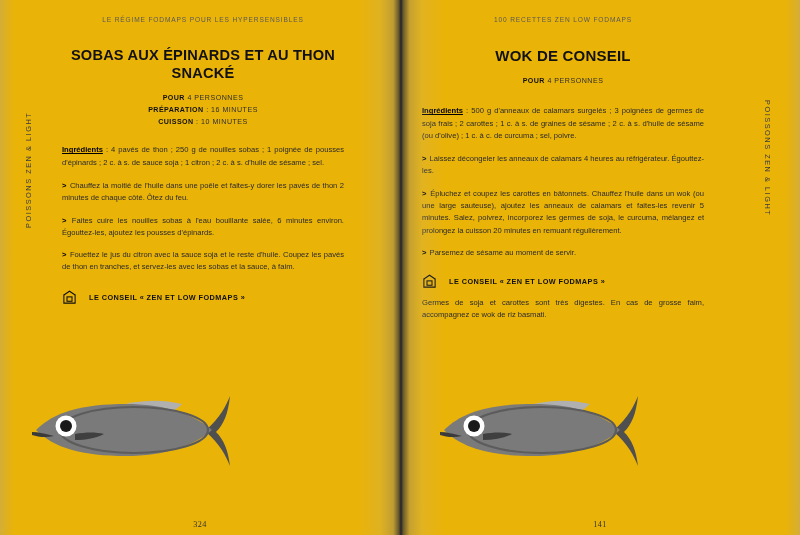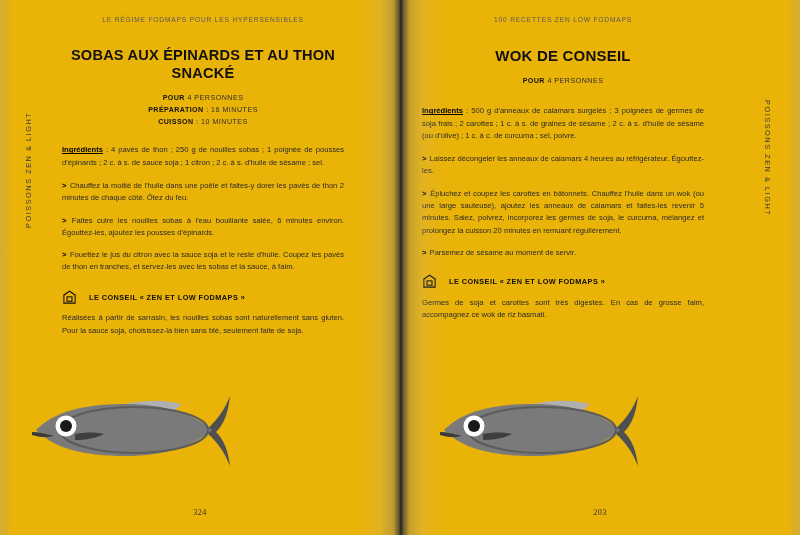--- a/index.html
+++ b/index.html
@@ -186,21 +186,21 @@
 
   .fish {
     position: absolute;
     bottom: 58px;
   }
   .page-left .fish { left: 30px; }
   .page-right .fish { left: 38px; }
 
   .page-number {
     position: absolute;
-    bottom: 18px;
+    bottom: 6px;
     width: 100%;
     text-align: center;
     font-size: 8.2px;
     color: #333333;
     font-family: "Liberation Serif", serif;
     letter-spacing: 0.4px;
   }
 </style>
 </head>
 <body>
@@ -240,21 +240,20 @@
 
       <div class="tip">
         <div class="tip-head">
           <svg class="tip-icon" viewBox="0 0 24 24">
             <path d="M3 8 L3 21 L21 21 L21 8" fill="none" stroke="#111" stroke-width="1.7" stroke-linecap="square"></path>
             <path d="M3 8 L12 2 L21 8" fill="none" stroke="#111" stroke-width="1.7" stroke-linejoin="miter"></path>
             <rect x="8" y="11" width="8" height="7" fill="none" stroke="#111" stroke-width="1.7"></rect>
           </svg>
           <span class="tip-title">LE CONSEIL « ZEN ET LOW FODMAPS »</span>
         </div>
-        <p class="tip-body">Réalisées à partir de sarrasin, les nouilles sobas sont naturellement sans gluten. Pour la sauce soja, choisissez-la bien sans blé, seulement faite de soja.</p>
       </div>
     </div>
 
     <svg class="fish" width="300" height="95" viewBox="0 0 300 95">
 
       <path d="M176 48 C190 36 196 24 200 14 C198 32 194 42 186 50 C194 58 198 68 200 84 C196 74 190 62 176 50 Z" fill="#4f4f4f"></path>
 
       <path d="M40 48 C70 48 120 50 150 52 C120 72 80 76 52 62 Z" fill="#b0b0b0"></path>
 
       <path d="M48 44 C80 20 120 14 152 22 C140 34 110 44 62 47 Z" fill="#b0b0b0"></path>
@@ -317,17 +316,17 @@
       <path d="M40 48 C70 48 120 50 150 52 C120 72 80 76 52 62 Z" fill="#b0b0b0"></path>
       <path d="M48 44 C80 20 120 14 152 22 C140 34 110 44 62 47 Z" fill="#b0b0b0"></path>
       <path d="M6 48 C24 30 52 22 96 22 C134 22 164 32 182 48 C164 64 134 74 96 74 C52 74 24 66 6 48 Z" fill="#7a7a7a"></path>
       <ellipse cx="104" cy="48" rx="74" ry="23" fill="none" stroke="#5c5c5c" stroke-width="2.2"></ellipse>
       <path d="M2 50 C8 50 16 52 24 54 C16 56 8 55 2 53 Z" fill="#3a3a3a"></path>
       <circle cx="36" cy="44" r="10.5" fill="#ffffff"></circle>
       <circle cx="36" cy="44" r="6" fill="#1a1a1a"></circle>
       <path d="M45 52 C56 50 66 50 74 52 C66 56 56 58 45 58 Z" fill="#3f3f3f"></path>
     </svg>
 
-    <div class="page-number">203</div>
+    <div class="page-number">141</div>
   </div>
 
   <div class="gutter"></div>
 </div>
 
 </body></html>

